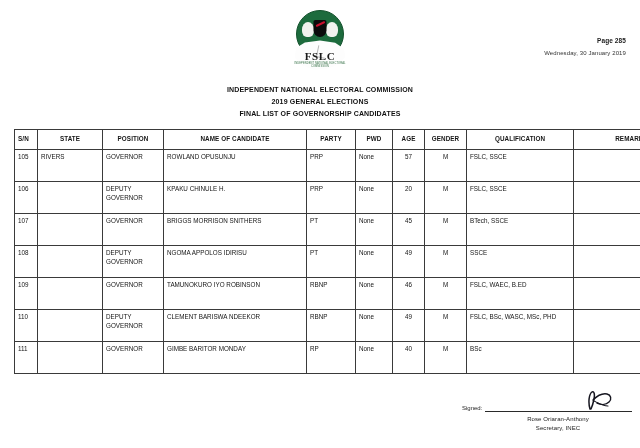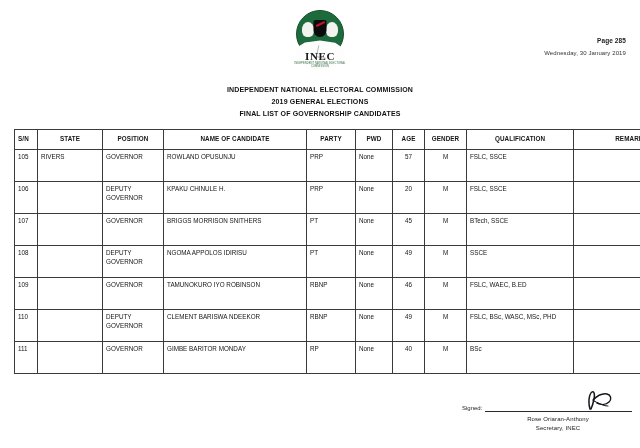--- a/index.html
+++ b/index.html
@@ -253,21 +253,21 @@
 <div class="logo-wrap">
   <div class="inec-logo">
     <div class="logo-circle">
       <div class="logo-horse left"></div>
       <div class="logo-horse right"></div>
       <div class="logo-shield"></div>
       <div class="logo-base"></div>
     </div>
     <div class="logo-map"></div>
     <div class="logo-map-line"></div>
-    <div class="logo-text">INEC</div>
+    <div class="logo-text">FSLC</div>
     <div class="logo-sub">INDEPENDENT NATIONAL ELECTORAL COMMISSION</div>
   </div>
 </div>
 
 <div class="doc-titles">
   <div>INDEPENDENT NATIONAL ELECTORAL COMMISSION</div>
   <div>2019 GENERAL ELECTIONS</div>
   <div>FINAL LIST OF GOVERNORSHIP CANDIDATES</div>
 </div>
 

